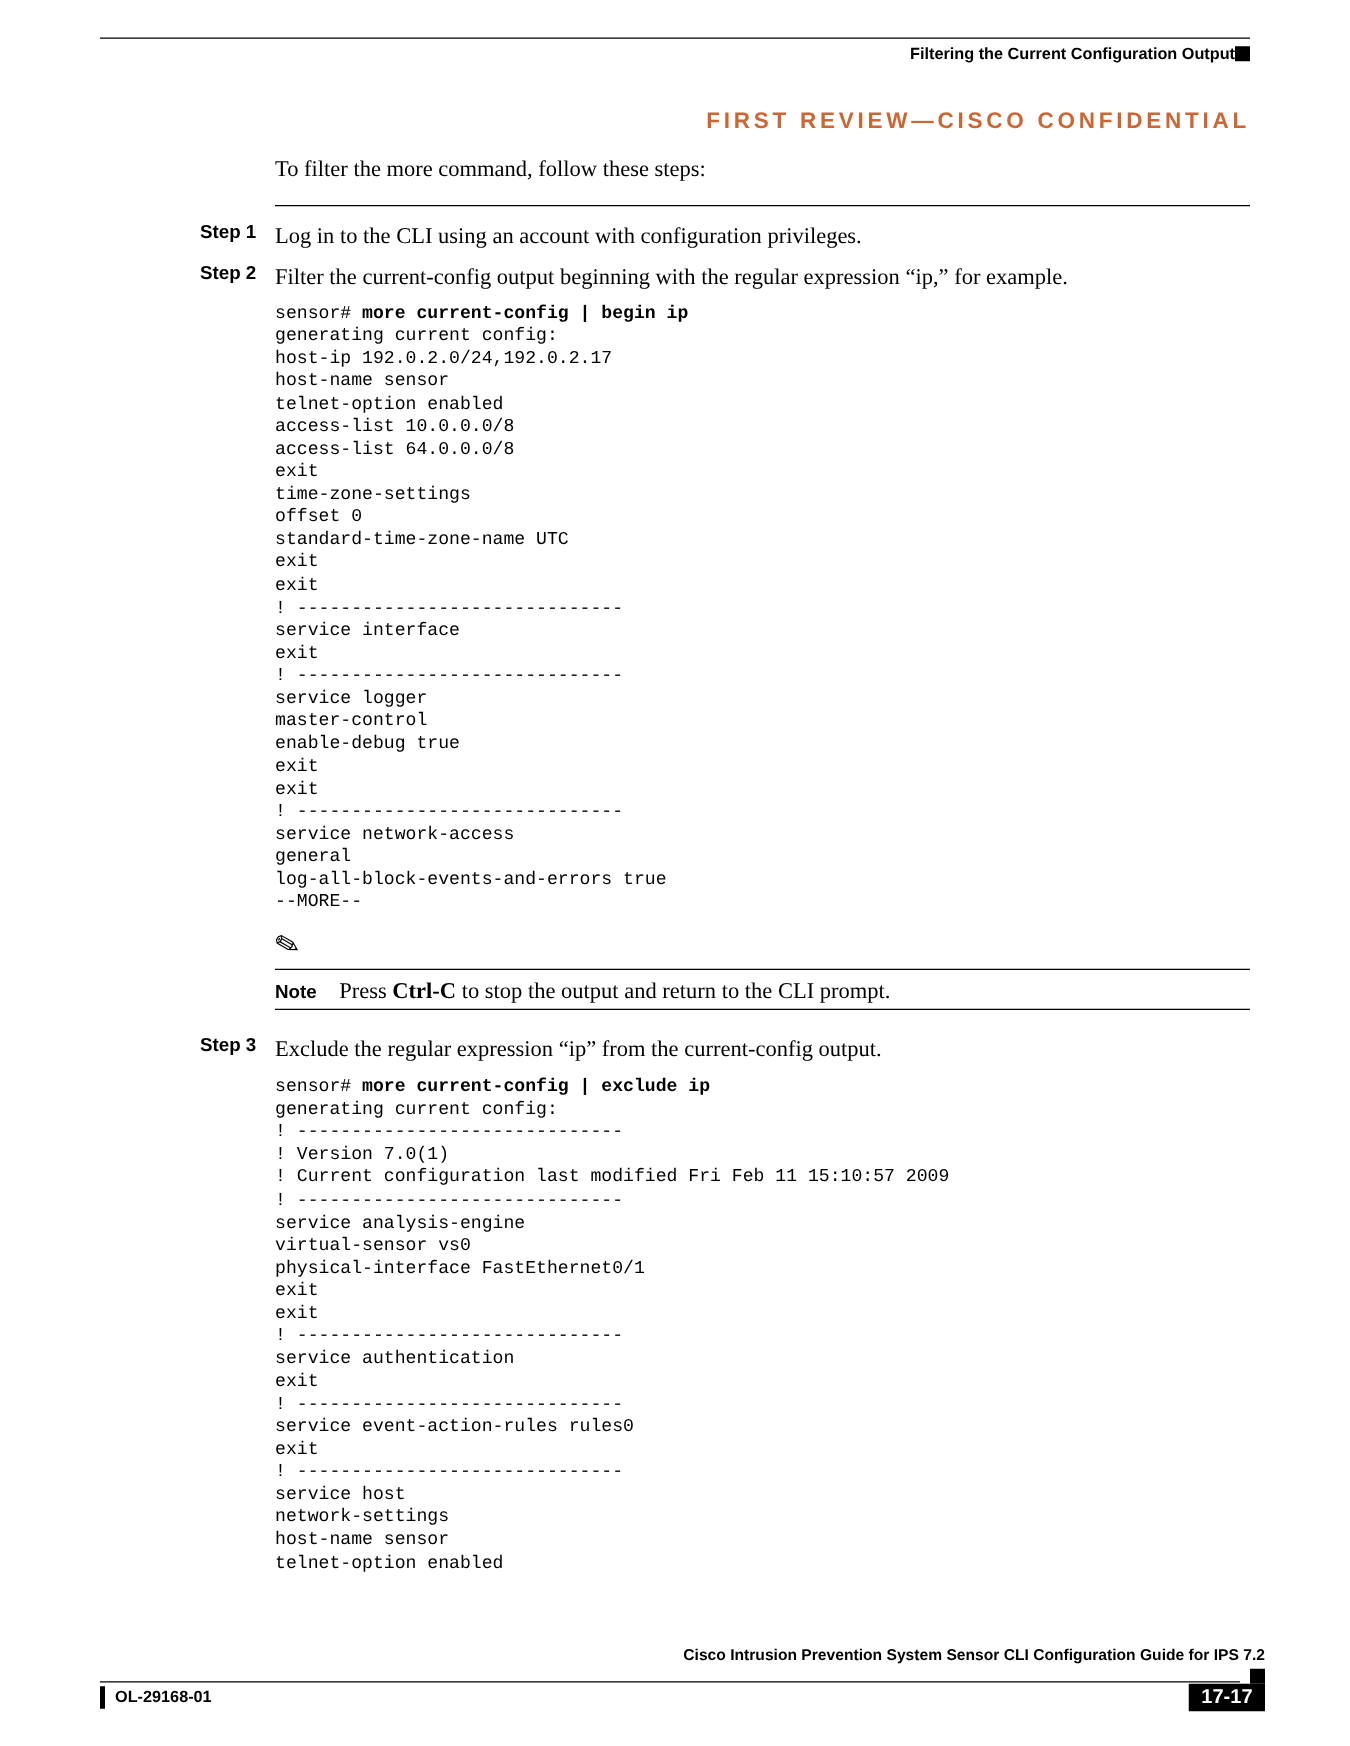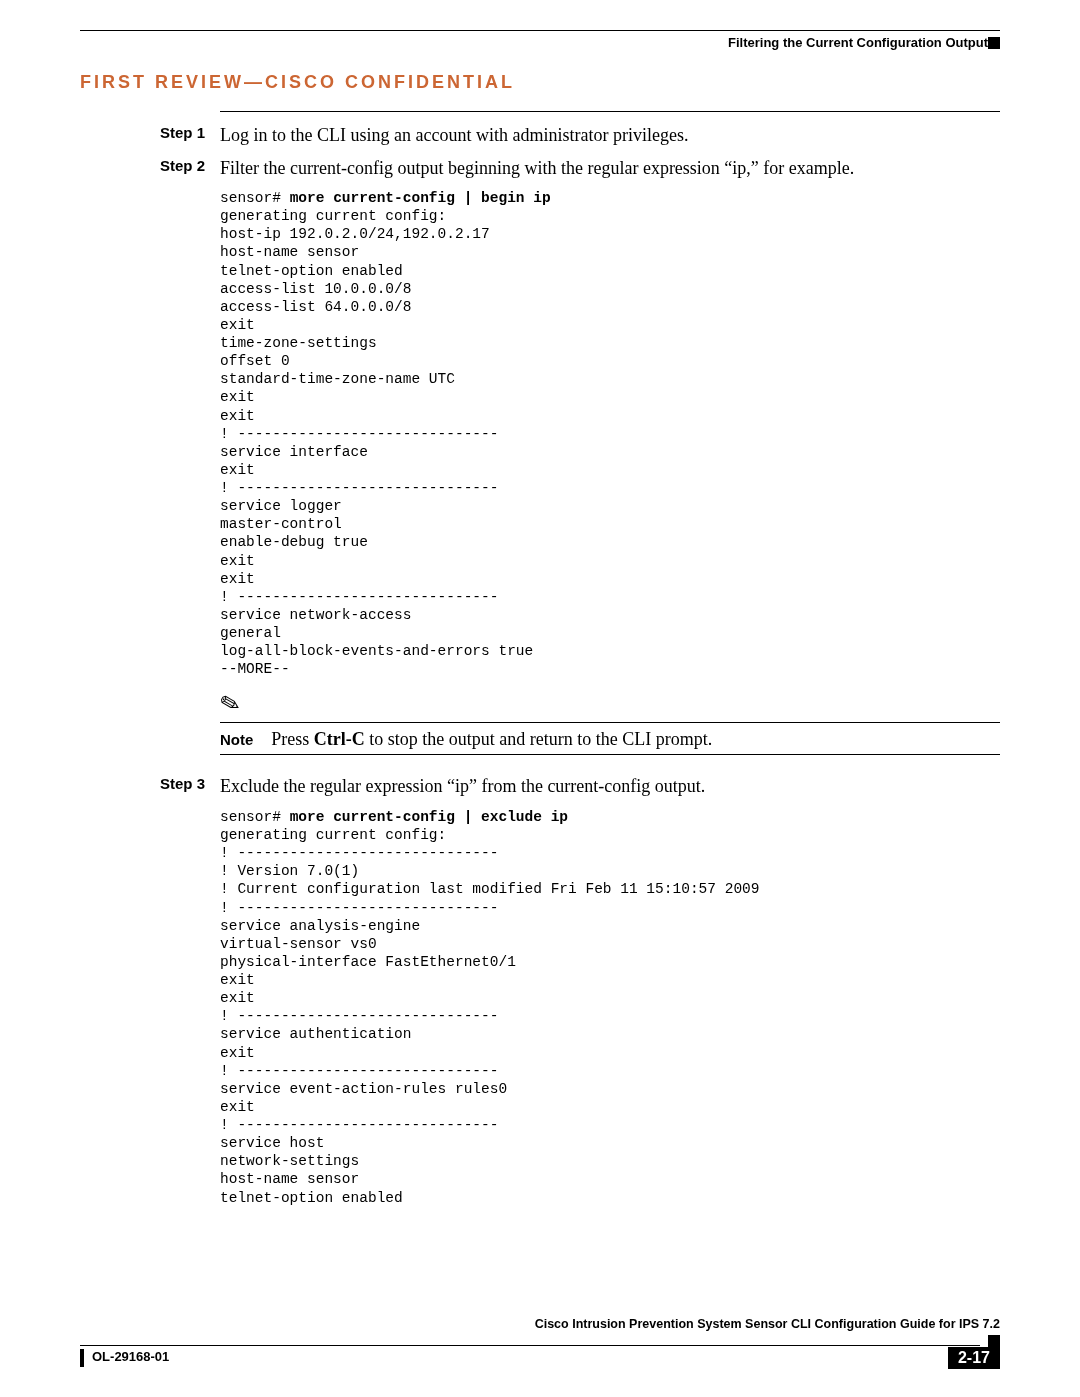--- a/index.html
+++ b/index.html
@@ -43,27 +43,27 @@
     font-size: 13px;
   }
   .header-square {
     width: 12px;
     height: 12px;
     background: #000;
   }
 
   
   .banner {
-    text-align: left;
+    text-align: right;
     font-family: Arial, Helvetica, sans-serif;
     font-weight: bold;
     letter-spacing: 3px;
     color: #cc6633;
     font-size: 18px;
-    margin-top: 22px;
+    margin-top: 36px;
     margin-bottom: 18px;
   }
 
   
   .content {
     margin-left: 140px;
     margin-right: 0;
   }
   .sub-heading {
     font-family: Arial, Helvetica, sans-serif;
@@ -145,21 +145,21 @@
     font-size: 18px;
   }
   .note-text b {
     font-weight: bold;
   }
 
   
   .footer {
     position: absolute;
     left: 80px;
-    right: 80px;
+    right: 68px;
     bottom: 28px;
   }
   .footer-rule-wrap {
     display: flex;
     align-items: stretch;
   }
   .footer-rule {
     flex: 1;
     border-top: 1.5px solid #000;
     margin-top: 10px;
@@ -214,28 +214,29 @@
   <hr class="header-rule">
   <div class="header-right-row">
     <div class="header-right-text">Filtering the Current Configuration Output</div>
     <div class="header-square"></div>
   </div>
 
   <div class="banner">FIRST REVIEW—CISCO CONFIDENTIAL</div>
 
   <div class="content">
 
+    <div class="intro">To filter the more command, follow these steps:</div>
 
     <hr class="step-divider">
 
     <div class="steps">
 
       <div class="step-row">
         <div class="step-label">Step 1</div>
-        <div class="step-text">Log in to the CLI using an account with administrator privileges.</div>
+        <div class="step-text">Log in to the CLI using an account with configuration privileges.</div>
       </div>
 
       <div class="step-row">
         <div class="step-label">Step 2</div>
         <div class="step-text">Filter the current-config output beginning with the regular expression “ip,” for example.</div>
       </div>
 
       <div style="margin-left:60px;">
         <div class="code"><span>sensor# </span><span class="bold">more current-config | begin ip</span>
 <span>generating current config:
@@ -310,17 +311,17 @@
   </div>
 
   <div class="footer">
     <div class="footer-title">Cisco Intrusion Prevention System Sensor CLI Configuration Guide for IPS 7.2</div>
     <div class="footer-rule-wrap">
       <div class="footer-rule"></div>
       <div class="footer-square"></div>
     </div>
     <div class="footer-bar-row">
       <div class="footer-doc">OL-29168-01</div>
-      <div class="footer-page">2-17</div>
+      <div class="footer-page">17-17</div>
     </div>
   </div>
 
 </div>
 
 </body></html>

